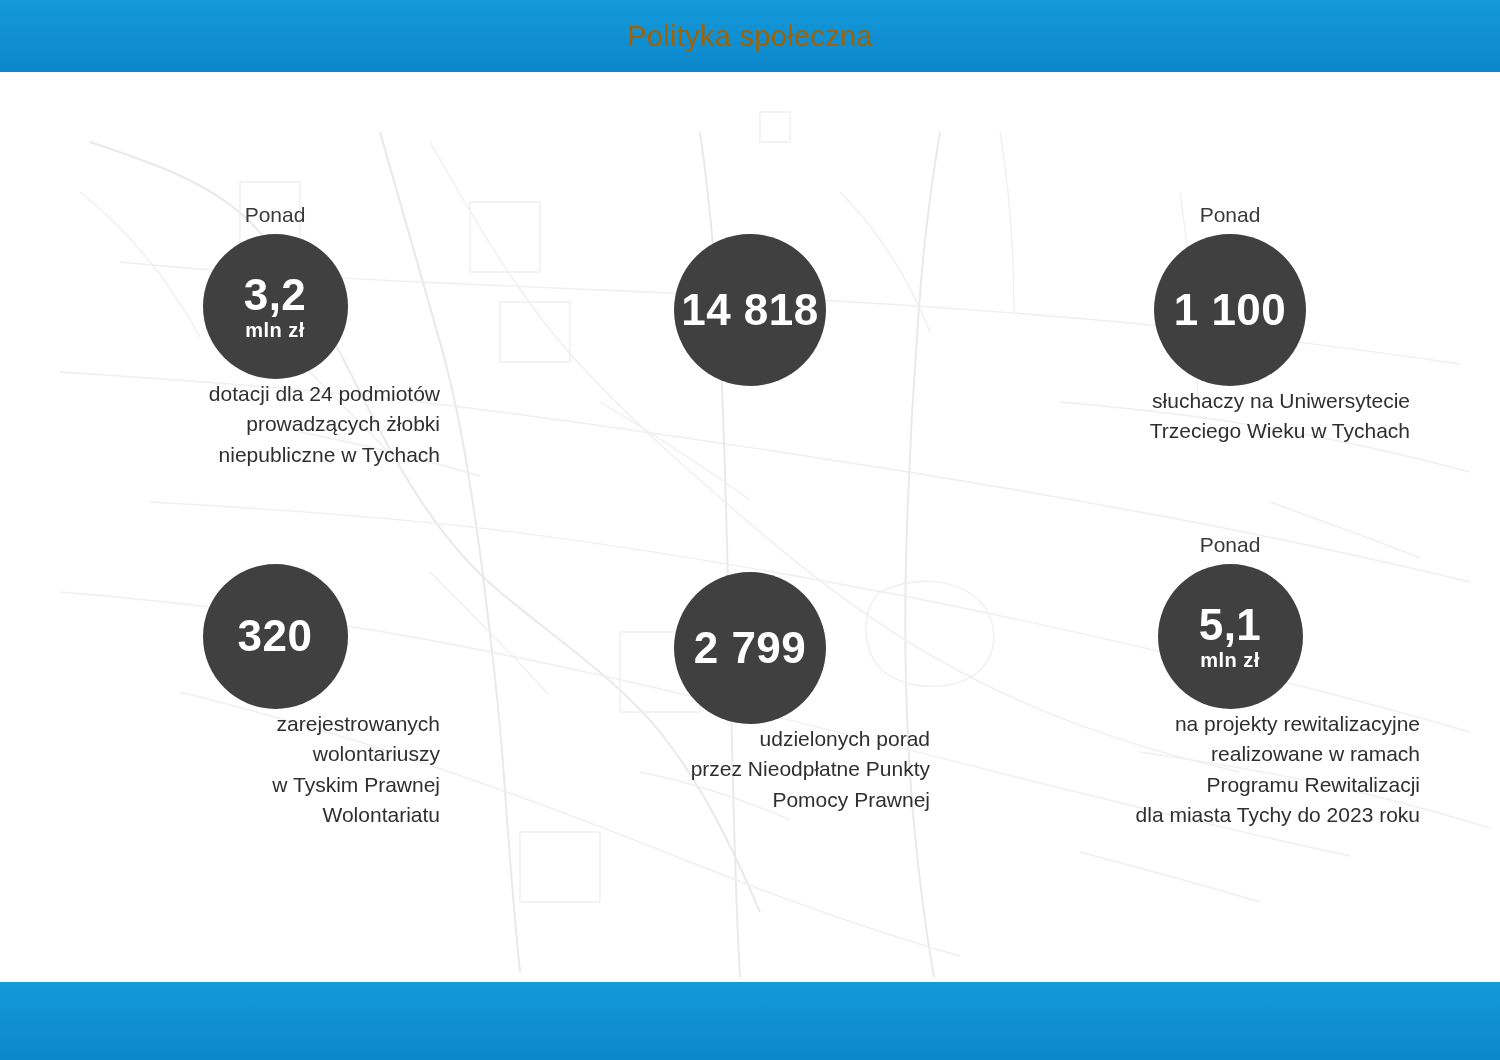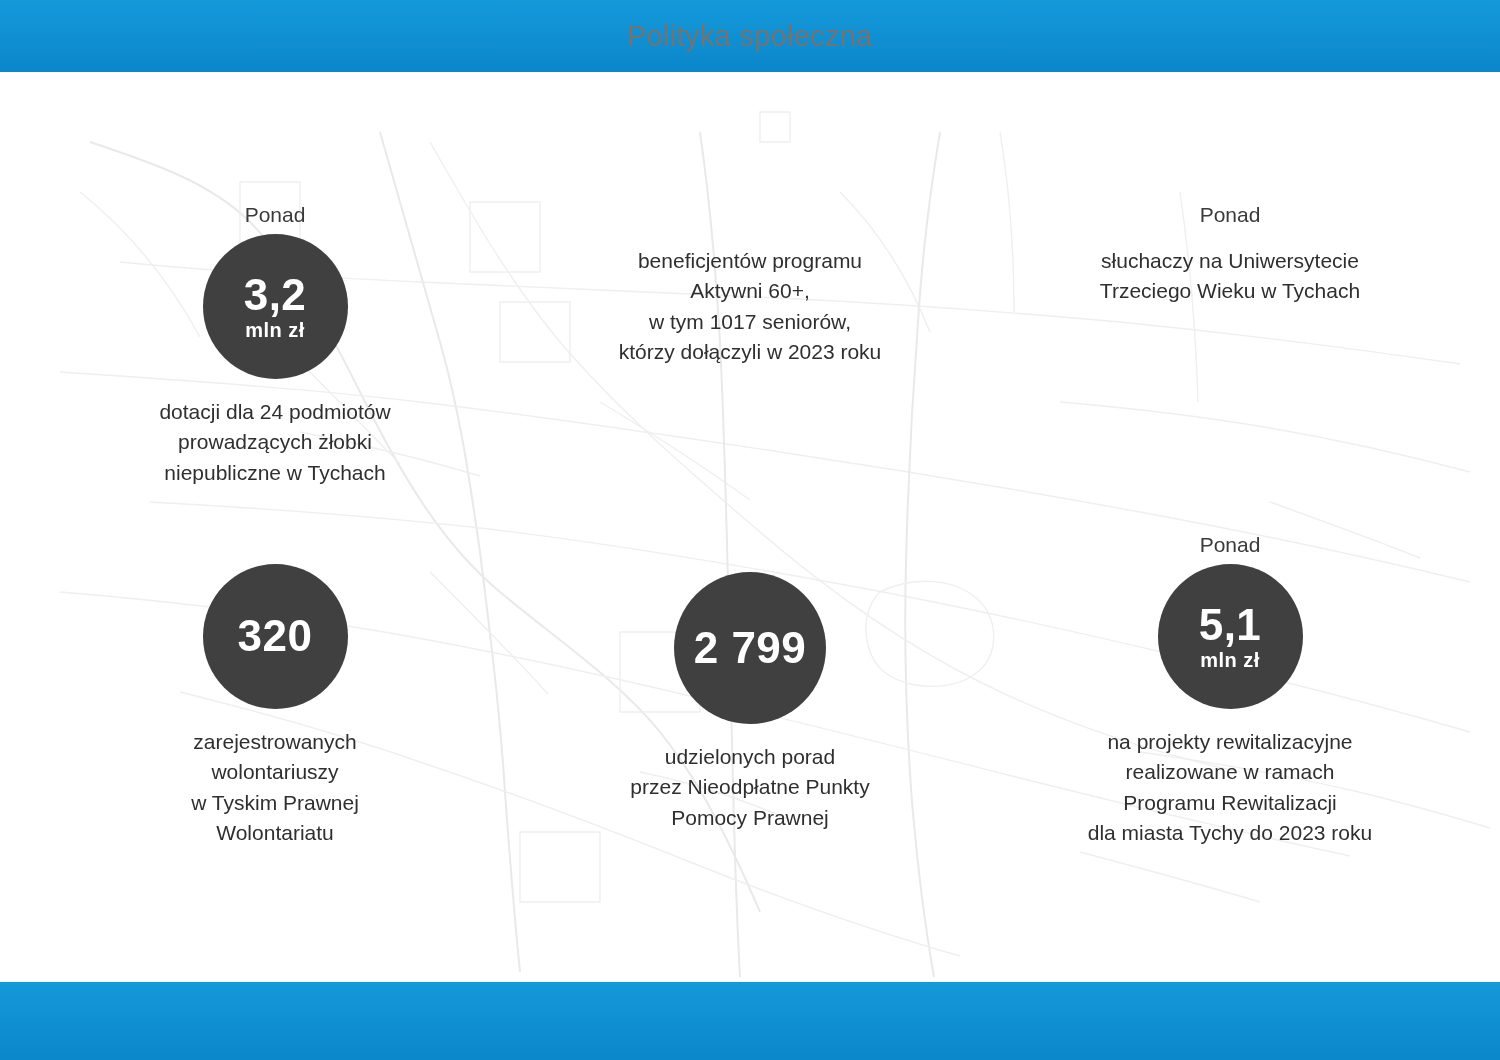--- a/index.html
+++ b/index.html
@@ -24,21 +24,21 @@
     height: 72px;
     background: linear-gradient(180deg, #1499d9 0%, #0b87cb 100%);
   }
   .header-title {
     position: absolute;
     left: 0; top: 0;
     width: 1500px;
     height: 72px;
     line-height: 72px;
     text-align: center;
-    color: #737373;
+    color: #a16207;
     font-size: 29px;
     letter-spacing: 0.3px;
     font-weight: 400;
   }
 
   
   .footer-bar {
     position: absolute;
     left: 0; bottom: 0;
     width: 1500px;
@@ -116,25 +116,25 @@
     line-height: 1.05;
   }
   .circle-unit {
     font-size: 20px;
     font-weight: 700;
     letter-spacing: 0.5px;
     margin-top: 2px;
     line-height: 1.05;
   }
   .stat-caption {
-    margin-top: 18px;
     font-size: 21px;
     line-height: 1.45;
     color: #2f2f2f;
     white-space: pre-line;
+    text-align: right;
   }
 
   
   #stat-0 { left: 110px; top: 130px; width: 330px; }
   #stat-1 { left: 570px; top: 130px; width: 360px; }
   #stat-2 { left: 1050px; top: 130px; width: 360px; }
   #stat-3 { left: 110px; top: 460px; width: 330px; }
   #stat-4 { left: 570px; top: 468px; width: 360px; }
   #stat-5 { left: 1040px; top: 460px; width: 380px; }
 </style>
@@ -191,28 +191,34 @@
         <div class="circle-unit">mln zł</div>
       </div>
     </div>
     <div class="stat-caption">dotacji dla  24 podmiotów
 prowadzących żłobki
 niepubliczne w Tychach</div>
   </div>
 
   <div class="stat" id="stat-1">
     <div class="stat-over hidden-slot"></div>
-    <div class="stat-caption">beneficjentów programu
-Aktywni 60+,
-w tym 1017 seniorów,
-którzy dołączyli w 2023 roku</div>
+    <div class="circle-wrap">
+      <div class="circle wide">
+        <div class="circle-value">14 818</div>
+      </div>
+    </div>
   </div>
 
   <div class="stat" id="stat-2">
     <div class="stat-over">Ponad</div>
+    <div class="circle-wrap">
+      <div class="circle wide">
+        <div class="circle-value">1 100</div>
+      </div>
+    </div>
     <div class="stat-caption">słuchaczy na Uniwersytecie
 Trzeciego Wieku w Tychach</div>
   </div>
 
   <div class="stat" id="stat-3">
     <div class="stat-over hidden-slot"></div>
     <div class="circle-wrap">
       <div class="circle">
         <div class="circle-value">320</div>
       </div>

